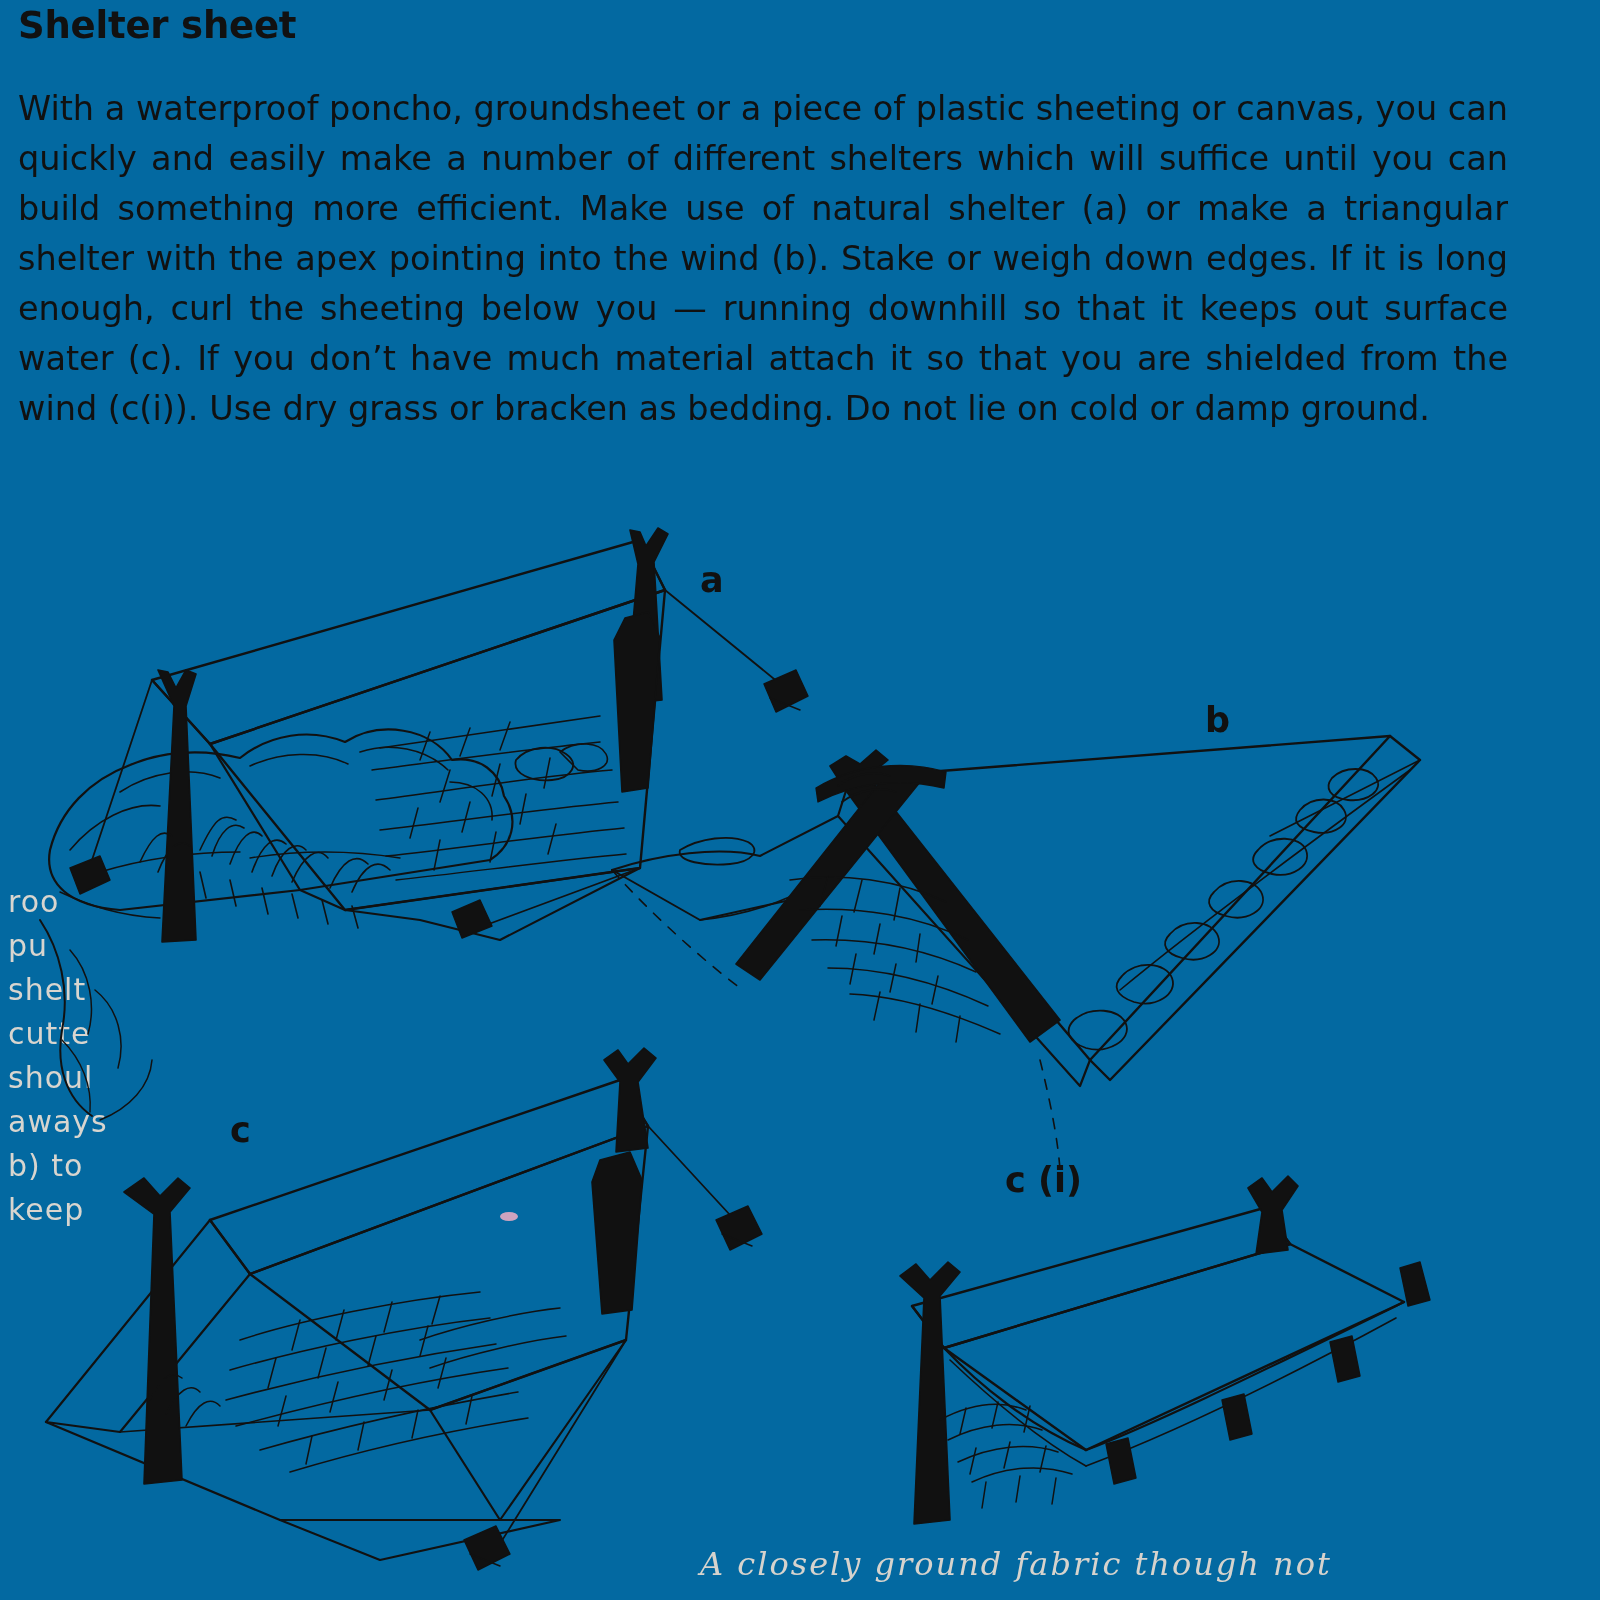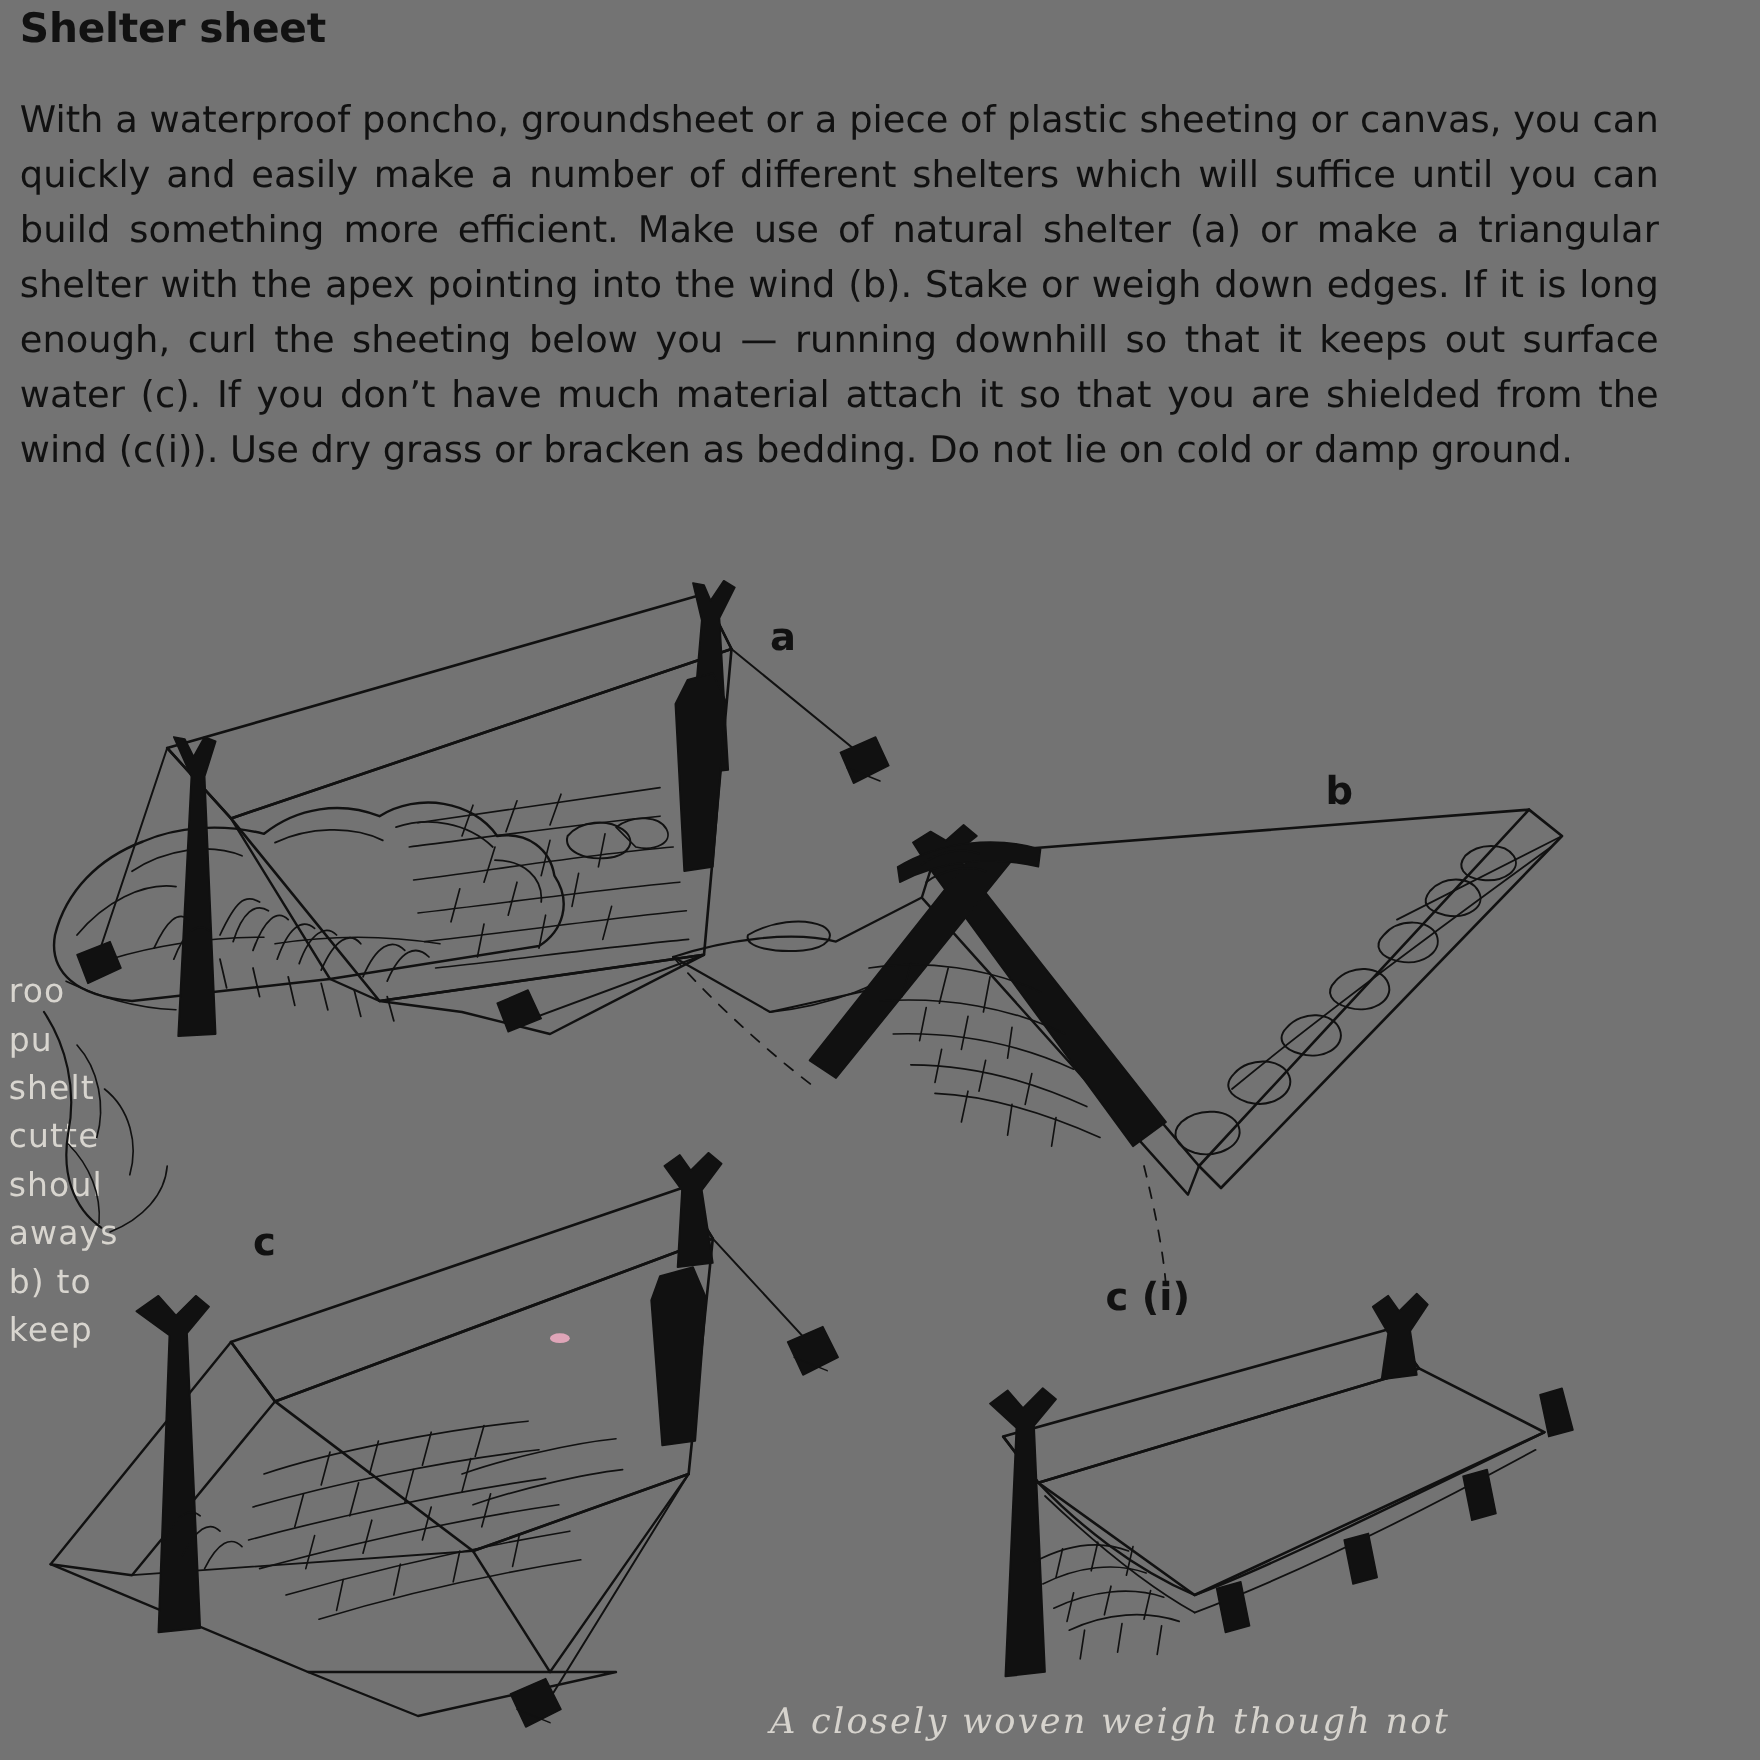--- a/index.html
+++ b/index.html
@@ -11,21 +11,21 @@
     width: 1600px;
     height: 1600px;
     overflow: hidden;
     font-family: "DejaVu Sans", sans-serif;
     color: #111;
     position: relative;
   }
   .page {
     position: absolute;
     inset: 0;
-    background: #737373;
+    background: #0369a1;
   }
   .title {
     position: absolute;
     left: 18px;
     top: 4px;
     font-size: 37px;
     font-weight: bold;
     letter-spacing: -0.2px;
     font-family: "DejaVu Sans", sans-serif;
     color: #111;
@@ -104,21 +104,21 @@
 
 <div class="page">
 
   <div class="title">Shelter sheet</div>
 
   <div class="body-text">
     <p>With a waterproof poncho, groundsheet or a piece of plastic sheeting or canvas, you can quickly and easily make a number of different shelters which will suffice until you can build something more efficient. Make use of natural shelter (a) or make a triangular shelter with the apex pointing into the wind (b). Stake or weigh down edges. If it is long enough, curl the sheeting below you — running downhill so that it keeps out surface water (c). If you don’t have much material attach it so that you are shielded from the wind (c(i)). Use dry grass or bracken as bedding. Do not lie on cold or damp ground.</p>
   </div>
 
   <div class="bleed">roo pu shelt cutte shoul aways b) to keep</div>
-  <div class="bottom-bleed">A closely woven weigh though not</div>
+  <div class="bottom-bleed">A closely ground fabric though not</div>
 
   <div class="pink-dot"></div>
 
   <div class="figures">
 
     <div class="fig-label lbl-a">a</div>
     <div class="fig-label lbl-b">b</div>
     <div class="fig-label lbl-c">c</div>
     <div class="fig-label lbl-ci">c (i)</div>
 

